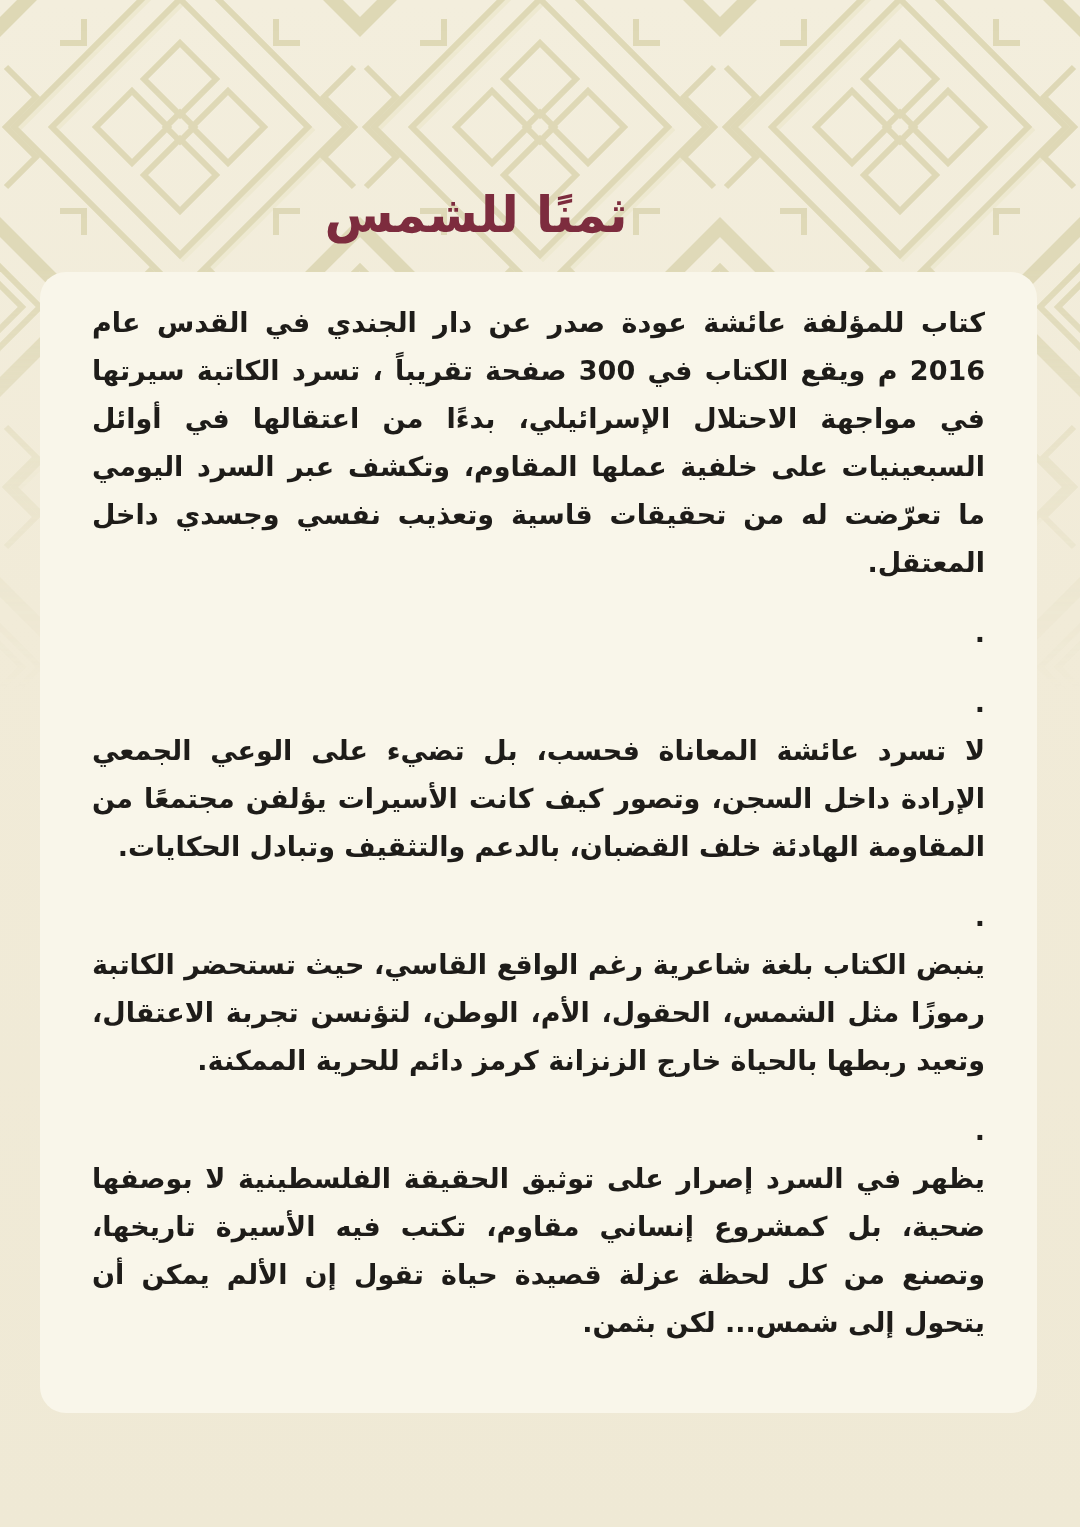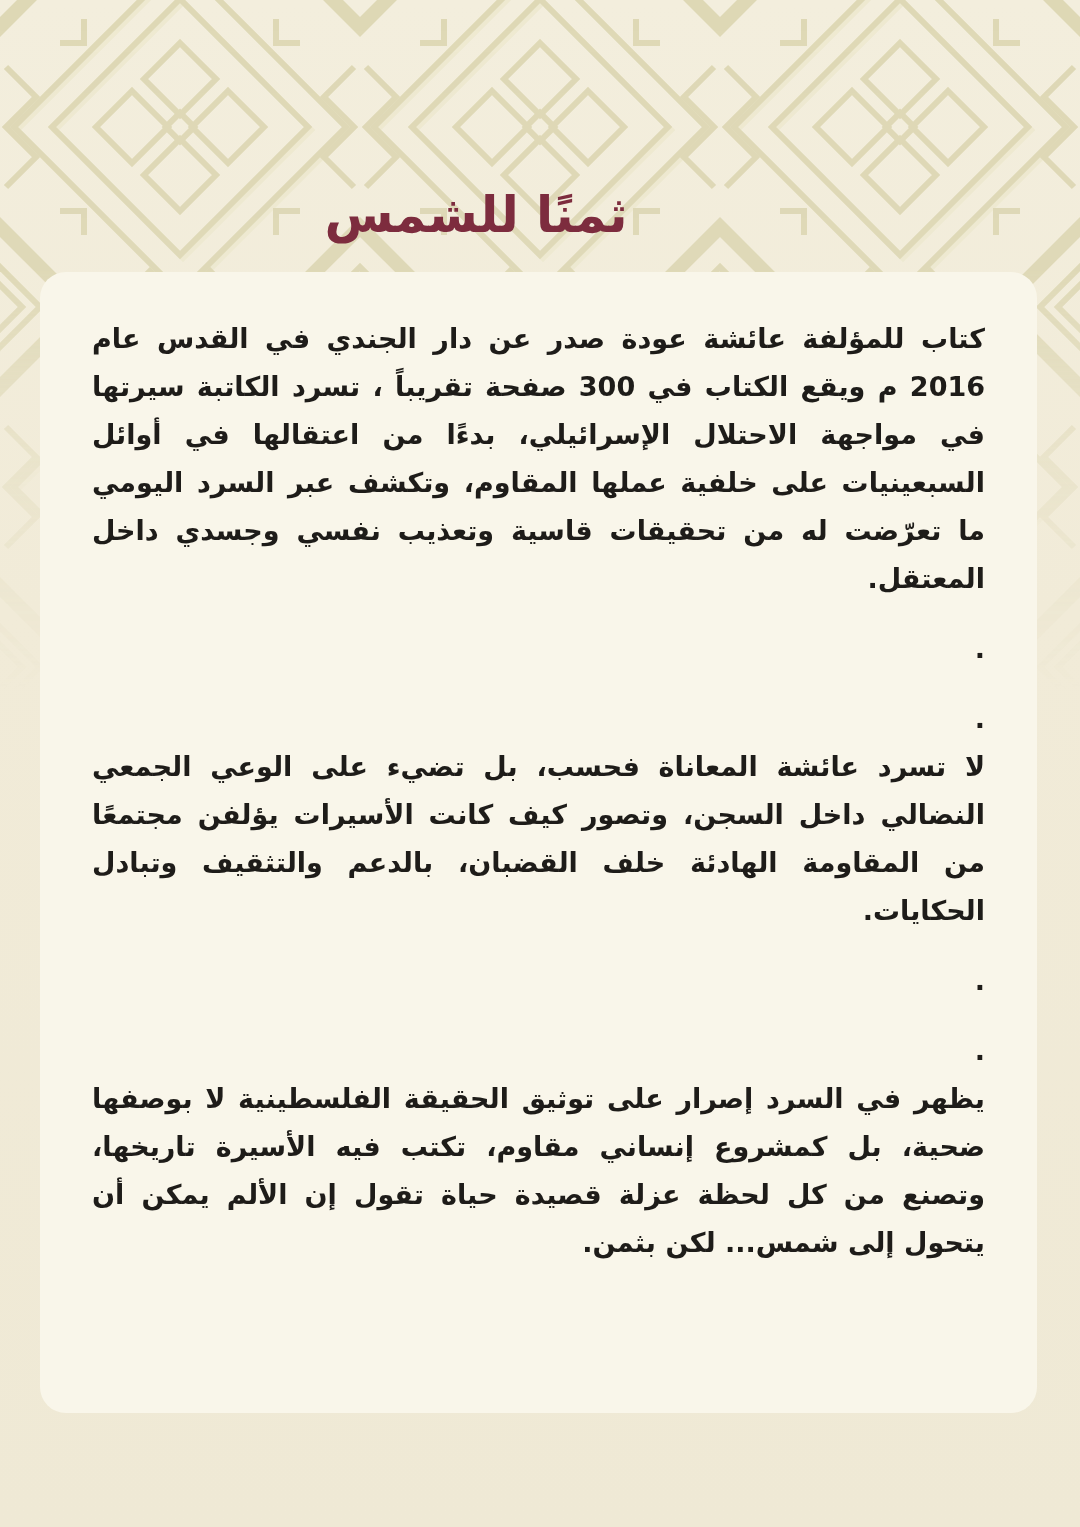--- a/index.html
+++ b/index.html
@@ -38,21 +38,21 @@
     z-index: 2;
   }
   .card {
     position: absolute;
     top: 272px;
     left: 40px;
     width: 997px;
     height: 1141px;
     background: #f9f6ea;
     border-radius: 26px;
-    padding: 43px 52px;
+    padding: 27px 52px;
     direction: rtl;
     z-index: 1;
   }
   .para {
     font-size: 27px;
     font-weight: bold;
     color: #1e1c19;
     line-height: 48px;
     text-align: justify;
     text-justify: inter-word;
@@ -124,22 +124,23 @@
   </div>
 
   <h1 class="title">ثمنًا للشمس</h1>
 
   <section class="card">
     <p class="para">كتاب للمؤلفة عائشة عودة صدر عن دار الجندي في القدس عام 2016 م ويقع الكتاب في 300 صفحة تقريباً ، تسرد الكاتبة سيرتها في مواجهة الاحتلال الإسرائيلي، بدءًا من اعتقالها في أوائل السبعينيات على خلفية عملها المقاوم، وتكشف عبر السرد اليومي ما تعرّضت له من تحقيقات قاسية وتعذيب نفسي وجسدي داخل المعتقل.</p>
 
     <div class="bullet">.</div>
 
     <div class="bullet">.</div>
-    <p class="para">لا تسرد عائشة المعاناة فحسب، بل تضيء على الوعي الجمعي النضالي داخل السجن، وتصور كيف كانت الأسيرات يؤلفن مجتمعًا من المقاومة الهادئة خلف القضبان، بالدعم والتثقيف وتبادل الحكايات.</p>
+    <p class="para">لا تسرد عائشة المعاناة فحسب، بل تضيء على الوعي الجمعي الإرادة داخل السجن، وتصور كيف كانت الأسيرات يؤلفن مجتمعًا من المقاومة الهادئة خلف القضبان، بالدعم والتثقيف وتبادل الحكايات.</p>
 
     <div class="bullet">.</div>
+    <p class="para">ينبض الكتاب بلغة شاعرية رغم الواقع القاسي، حيث تستحضر الكاتبة رموزًا مثل الشمس، الحقول، الأم، الوطن، لتؤنسن تجربة الاعتقال، وتعيد ربطها بالحياة خارج الزنزانة كرمز دائم للحرية الممكنة.</p>
 
     <div class="bullet">.</div>
     <p class="para">يظهر في السرد إصرار على توثيق الحقيقة الفلسطينية لا بوصفها ضحية، بل كمشروع إنساني مقاوم، تكتب فيه الأسيرة تاريخها، وتصنع من كل لحظة عزلة قصيدة حياة تقول إن الألم يمكن أن يتحول إلى شمس... لكن بثمن.</p>
 
   </section>
 
 </main>
 
 </body></html>

